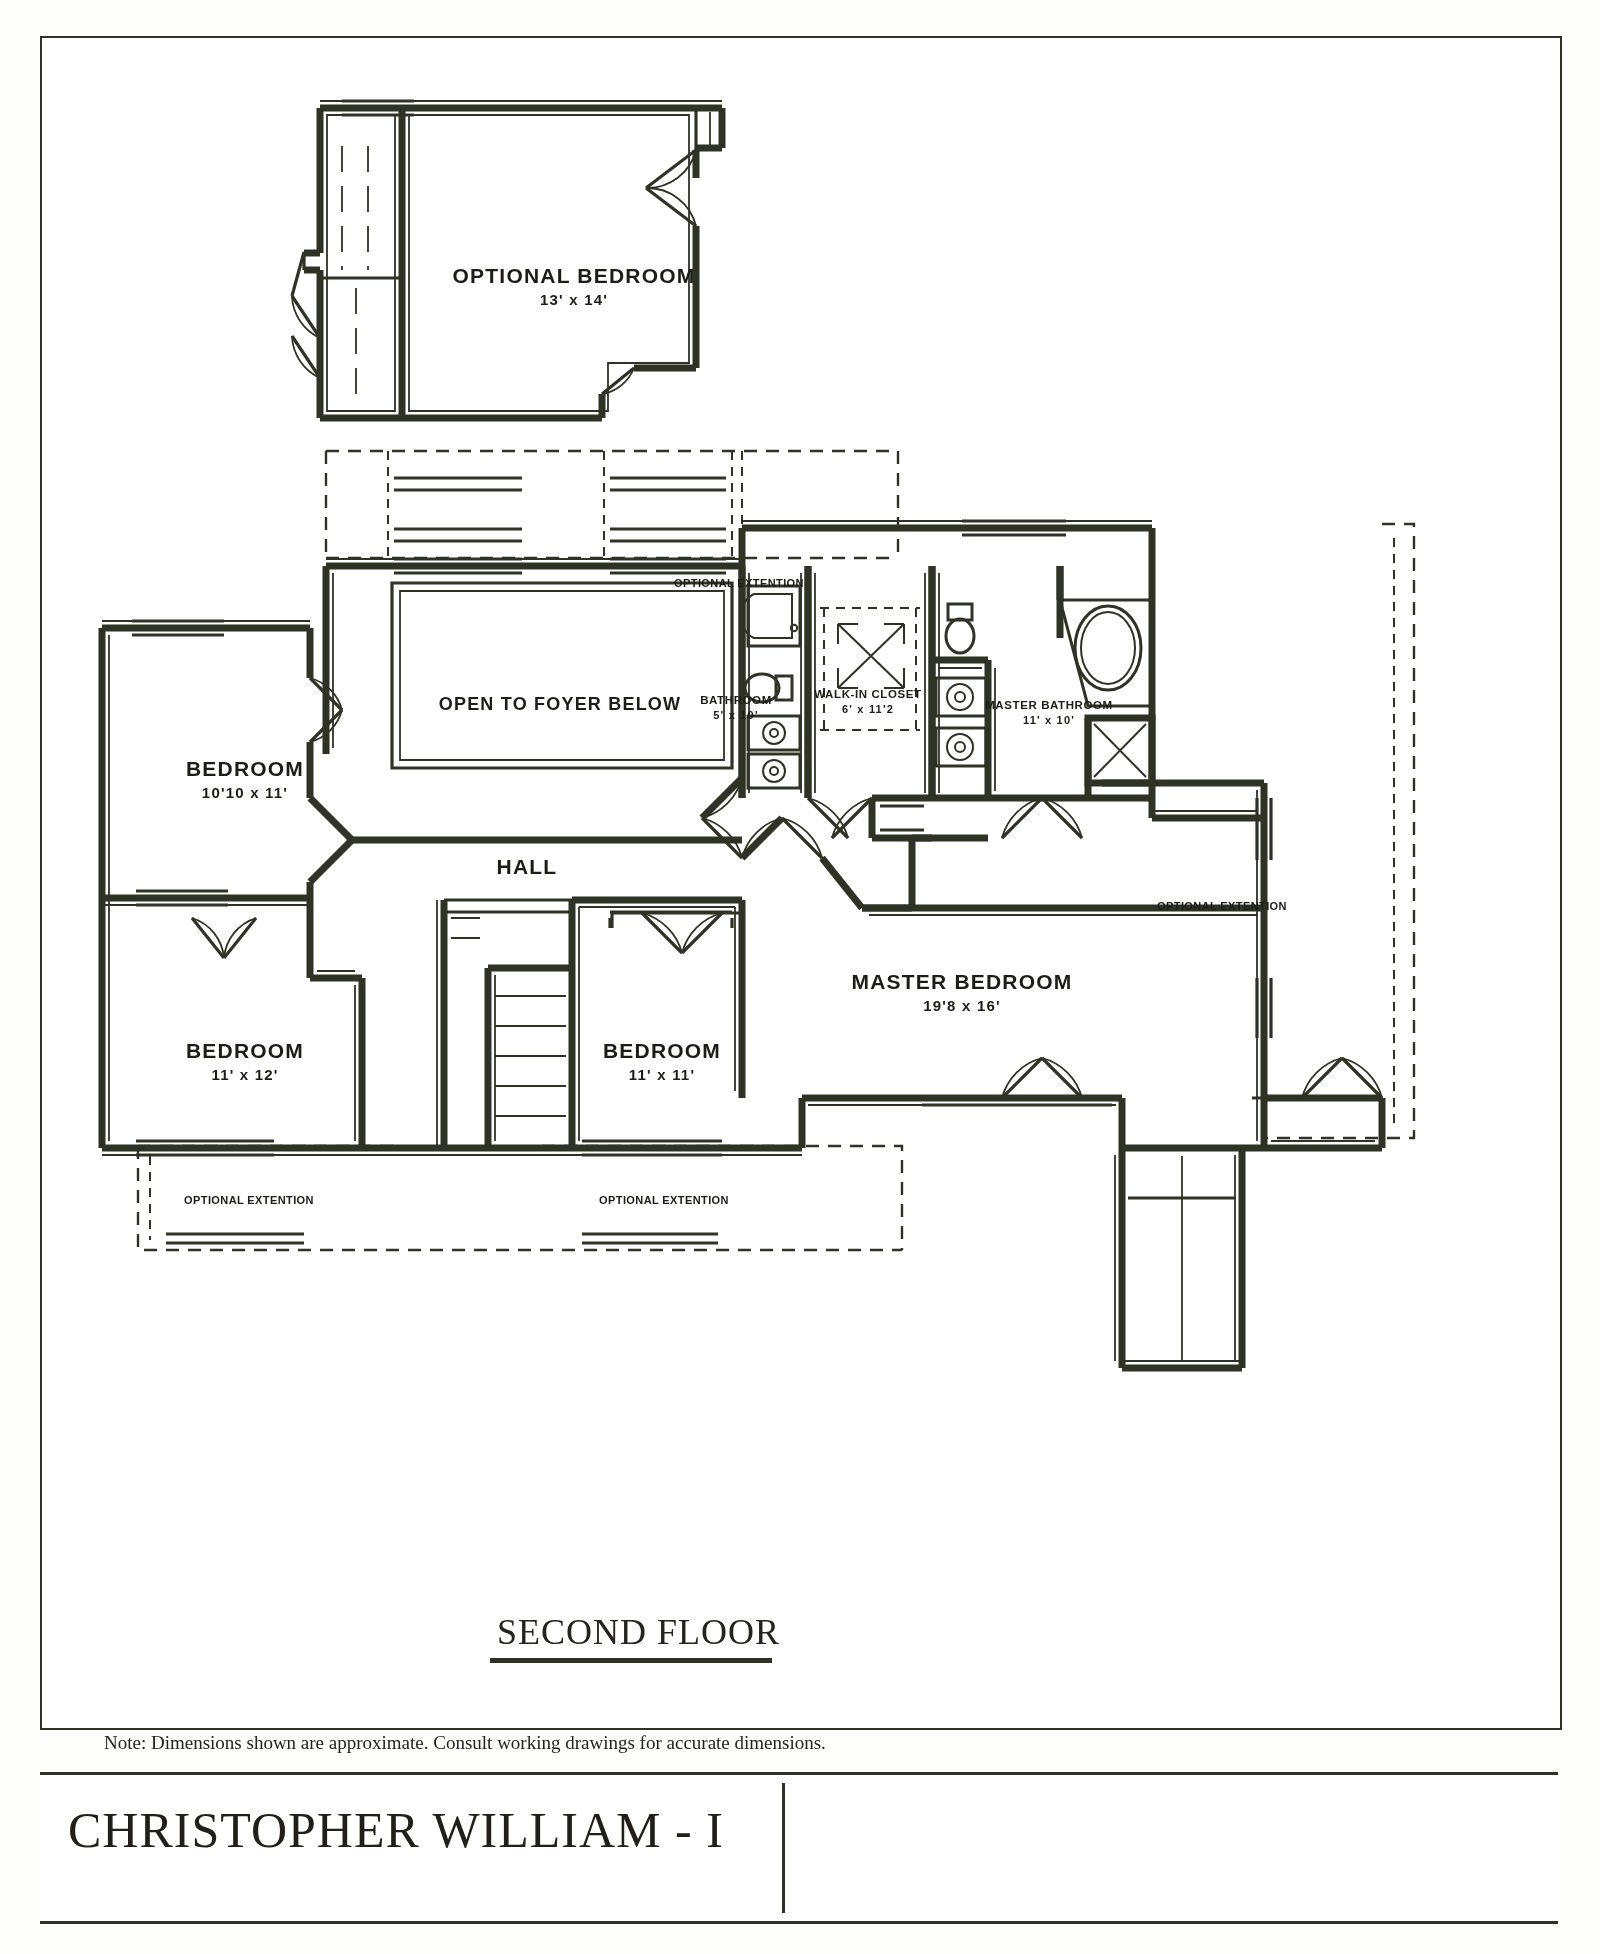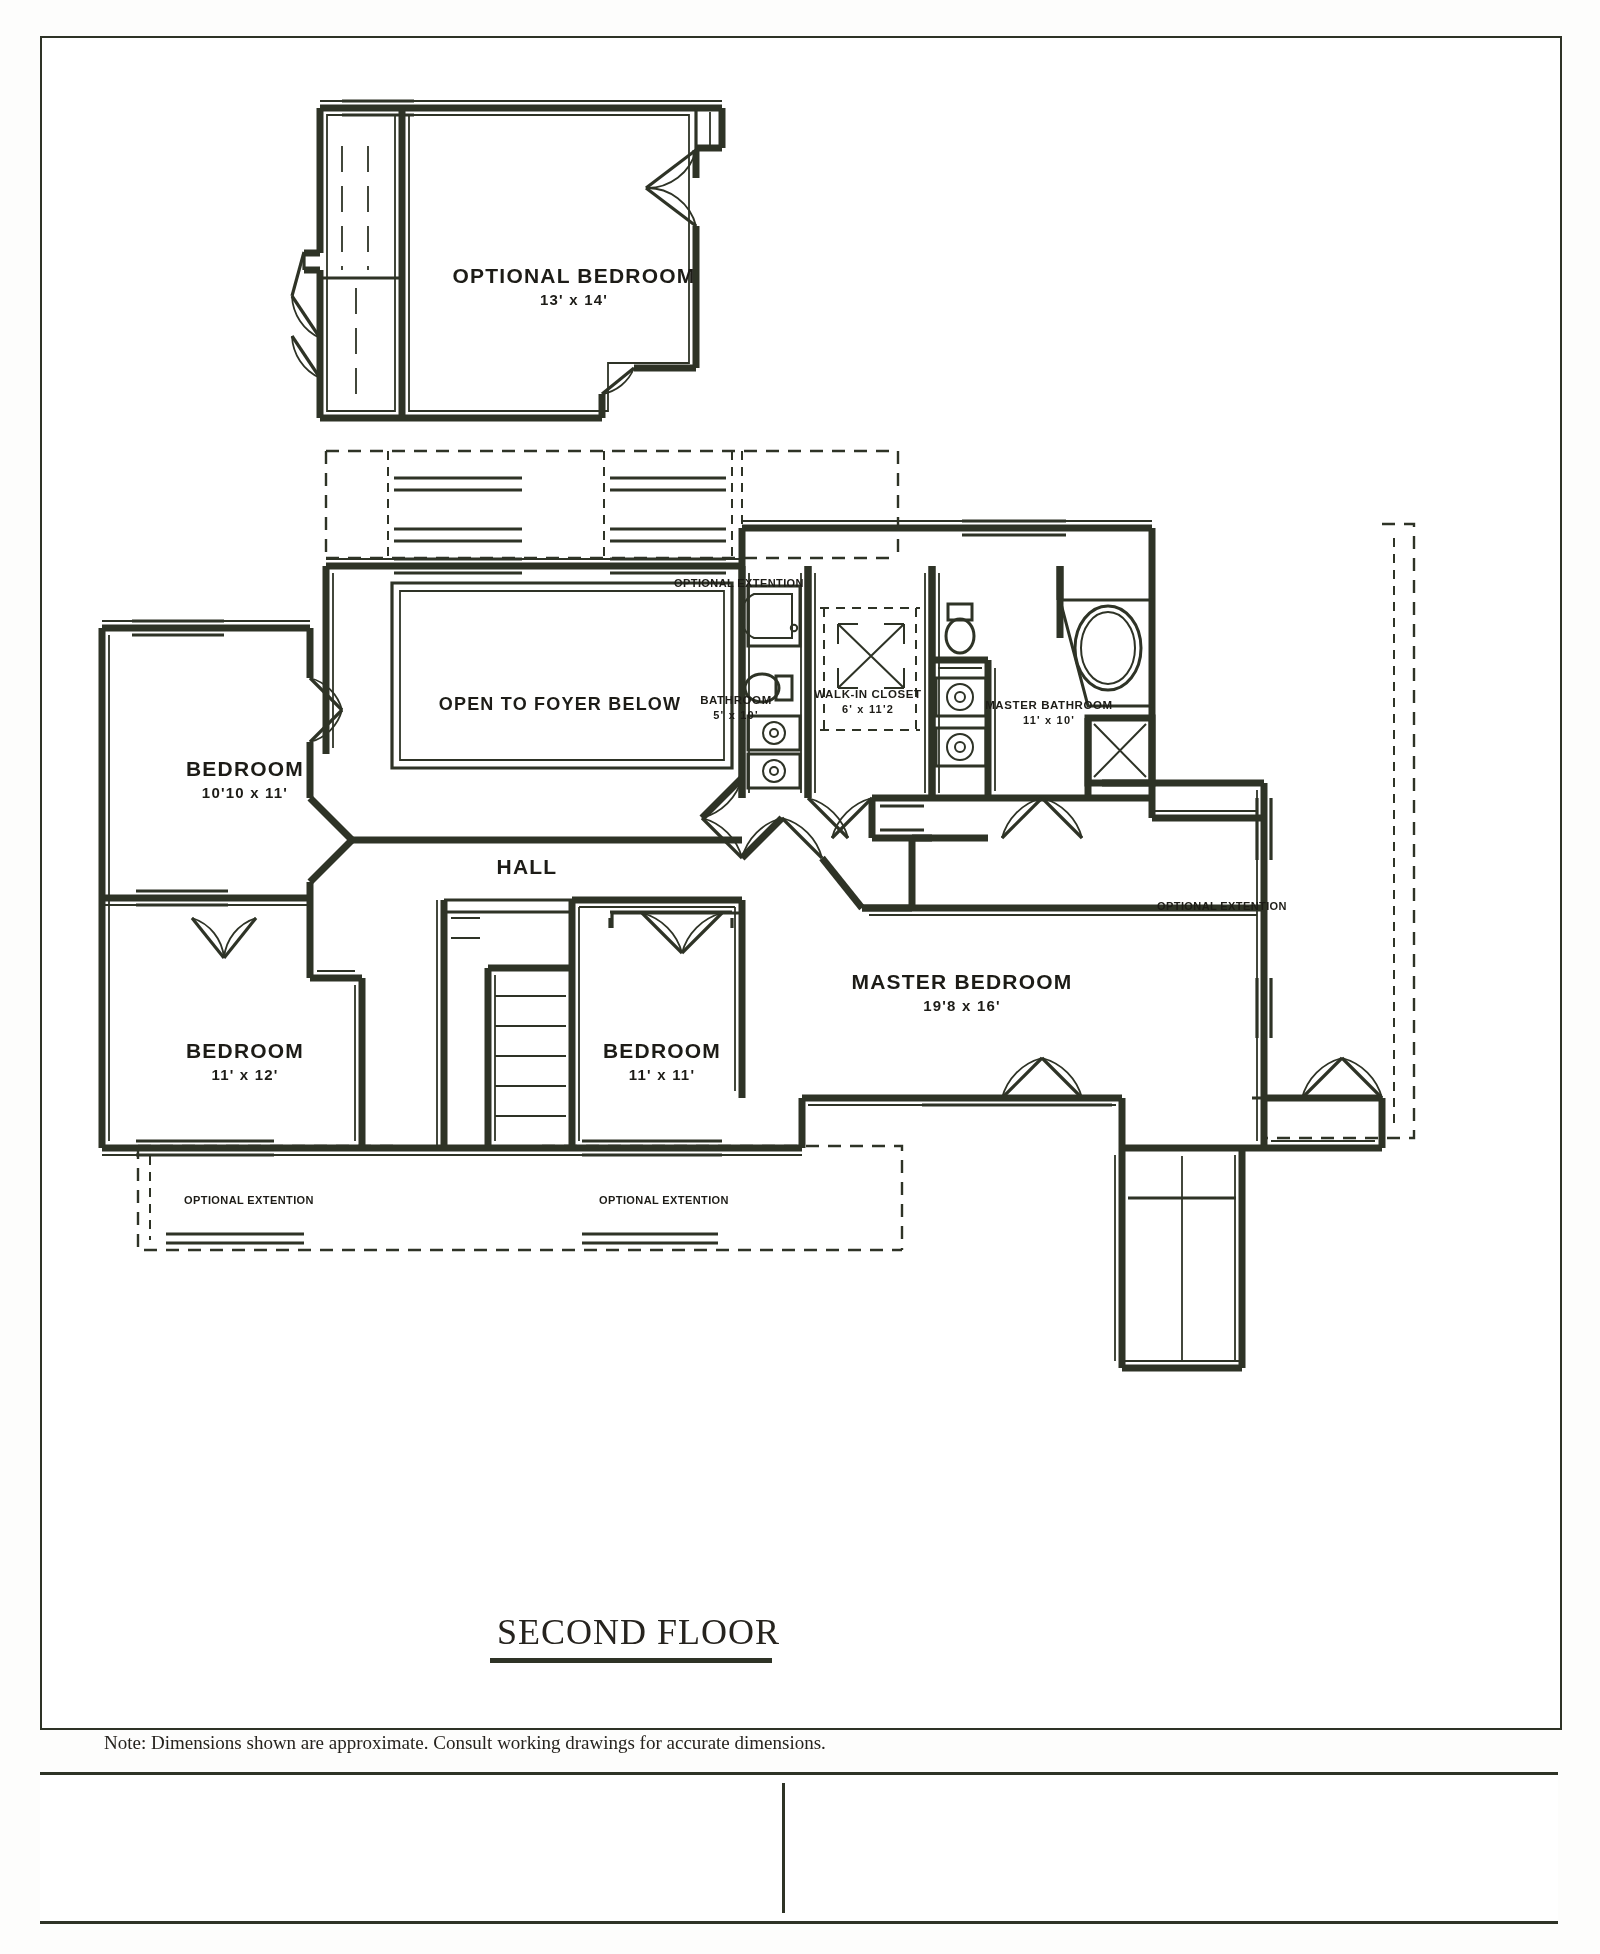--- a/index.html
+++ b/index.html
@@ -458,14 +458,15 @@
     <span class="nm">OPTIONAL EXTENTION</span>
   </div>
 
   <div id="floorcaption">SECOND FLOOR</div>
   <div id="floorcaption-rule"></div>
 
   <div id="note">Note:  Dimensions shown are approximate.   Consult working drawings for accurate dimensions.</div>
 </div>
 
 <div id="titleblock">
+  <div id="plantitle">CHRISTOPHER WILLIAM - I</div>
   <div id="titledivider"></div>
 </div>
 
 </body></html>

